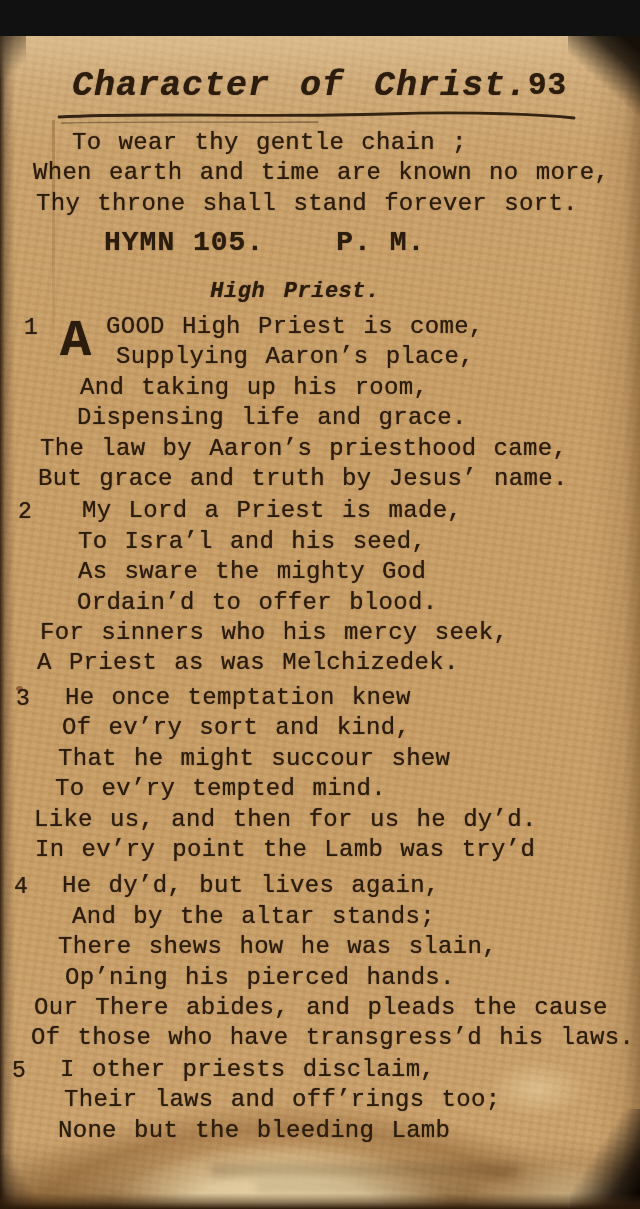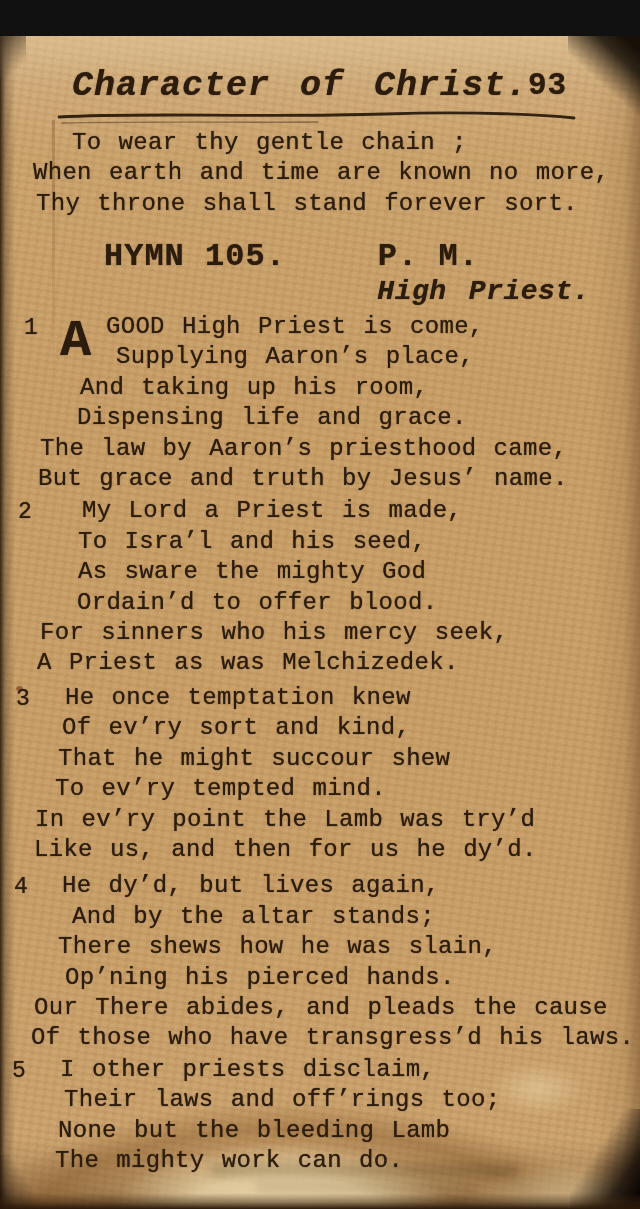--- a/index.html
+++ b/index.html
@@ -23,26 +23,26 @@
   }
   .ink{ text-shadow:0 0 1.1px rgba(43,28,14,0.85); }
   .header-title{
     position:absolute;top:30px;left:0;width:600px;text-align:center;
     font-style:italic;font-weight:bold;font-size:35px;letter-spacing:1px;word-spacing:8px;
   }
   .page-num{ position:absolute;top:32px;left:528px;font-weight:bold;font-size:31px;letter-spacing:1px; }
   .rule{ position:absolute;top:72px;left:56px; }
   .prev-block{ position:absolute;top:92px;left:0;right:2px; }
   .hymn-head{
-    position:absolute;top:202px;left:104px;display:flex;gap:92px;
-    font-weight:bold;font-size:32px;letter-spacing:1px;line-height:37px;
+    position:absolute;top:188px;left:104px;display:flex;gap:72px;
+    font-weight:bold;font-size:28px;letter-spacing:1px;line-height:37px;
   }
   .hymn-title{
-    position:absolute;top:242px;left:0;width:590px;text-align:right;
-    font-style:italic;font-weight:bold;font-size:28px;letter-spacing:0.5px;word-spacing:5px;line-height:28px;
+    position:absolute;top:242px;left:0;width:590px;text-align:center;
+    font-style:italic;font-weight:bold;font-size:22px;letter-spacing:0.5px;word-spacing:5px;line-height:28px;
   }
   .verses{ position:absolute;top:276px;left:0;right:0; }
   .verse{ position:relative; }
   .v2{ margin-top:2px; } .v3{ margin-top:4px; } .v4{ margin-top:6px; } .v5{ margin-top:1px; }
   .line{
     position:relative;line-height:30.4px;font-size:24px;white-space:nowrap;
     letter-spacing:0.3px;word-spacing:2.5px;padding-left:var(--pl,40px);
   }
   .vnum{ position:absolute;top:1px;font-size:23px; }
   .dropcap{ position:absolute;left:60px;top:4px;font-size:52px;line-height:1;font-weight:bold; }
@@ -125,22 +125,22 @@
     </div>
 
     <div class="verse v3">
       <div class="line ink" style="--pl:65px">
         <span class="vnum" style="left:16px">3</span>
         <span>He once temptation knew</span>
       </div>
       <div class="line ink" style="--pl:62px">Of ev’ry sort and kind,</div>
       <div class="line ink" style="--pl:58px">That he might succour shew</div>
       <div class="line ink" style="--pl:55px">To ev’ry tempted mind.</div>
+      <div class="line ink" style="--pl:34px">Like us, and then for us he dy’d.</div>
       <div class="line ink" style="--pl:35px">In ev’ry point the Lamb was try’d</div>
-      <div class="line ink" style="--pl:34px">Like us, and then for us he dy’d.</div>
     </div>
 
     <div class="verse v4">
       <div class="line ink" style="--pl:62px">
         <span class="vnum" style="left:14px">4</span>
         <span>He dy’d, but lives again,</span>
       </div>
       <div class="line ink" style="--pl:72px">And by the altar stands;</div>
       <div class="line ink" style="--pl:58px">There shews how he was slain,</div>
       <div class="line ink" style="--pl:65px">Op’ning his pierced hands.</div>
@@ -148,21 +148,20 @@
       <div class="line ink" style="--pl:31px">Of those who have transgress’d his laws.</div>
     </div>
 
     <div class="verse v5">
       <div class="line ink" style="--pl:60px">
         <span class="vnum" style="left:12px">5</span>
         <span>I other priests disclaim,</span>
       </div>
       <div class="line ink" style="--pl:64px">Their laws and off’rings too;</div>
       <div class="line ink" style="--pl:58px">None but the bleeding Lamb</div>
-      <div class="line ink" style="--pl:55px">The mighty work can do.</div>
     </div>
 
   </div>
 
   <div class="corner-bl"></div>
   <div class="corner-br"></div>
   <div class="bottom-band"></div>
 
 </div>
 

